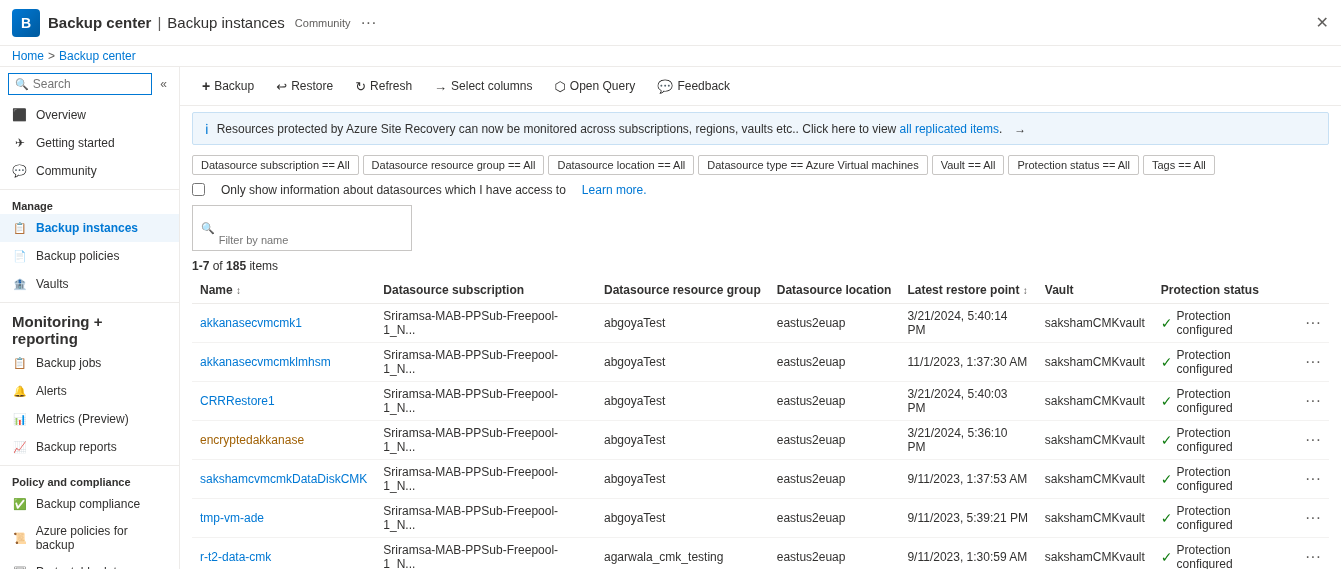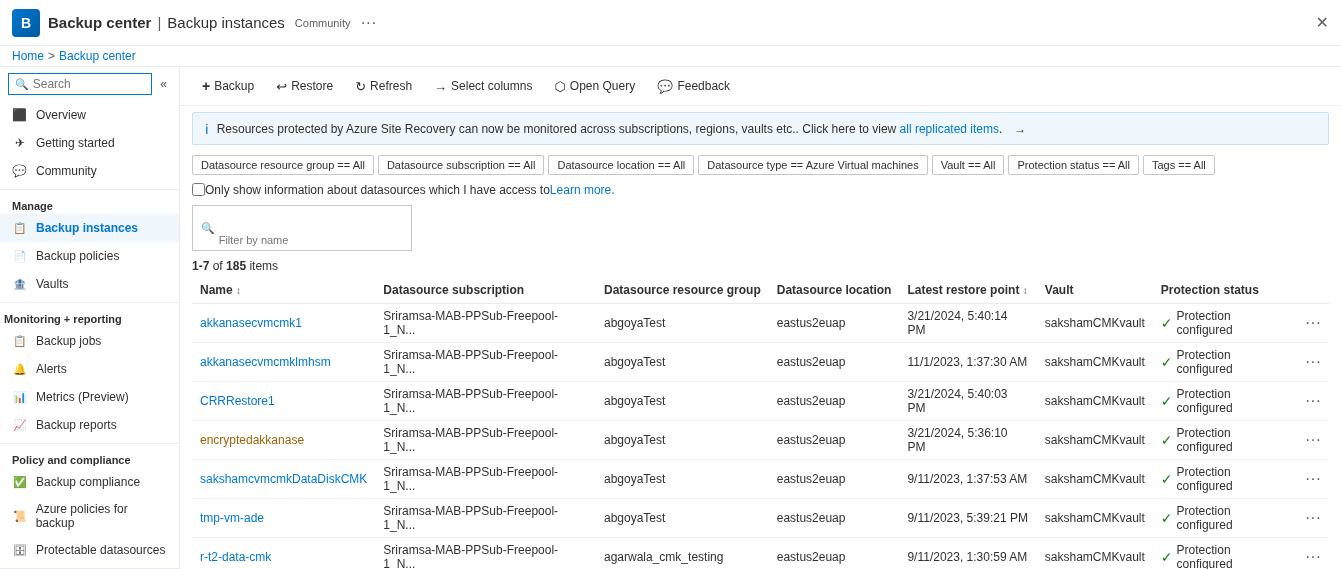--- a/index.html
+++ b/index.html
@@ -64,21 +64,21 @@
     <div style="display:flex; align-items:center; gap:8px; padding:6px 12px; cursor:pointer; color:#323130;">
       <span style="width:16px; height:16px; display:flex; align-items:center; justify-content:center; font-size:11px;">📄</span>
       <span style="font-size:12px;">Backup policies</span>
     </div>
     <div style="display:flex; align-items:center; gap:8px; padding:6px 12px; cursor:pointer; color:#323130;">
       <span style="width:16px; height:16px; display:flex; align-items:center; justify-content:center; font-size:11px;">🏦</span>
       <span style="font-size:12px;">Vaults</span>
     </div>
 
     <div style="border-top:1px solid #edebe9; margin:4px 0;"></div>
-    <div style="padding:6px 12px 2px 4px; font-size:11px; font-weight:700; color:#323130;">Monitoring + reporting</div>
+    <div style="padding:6px 12px 2px 12px; font-size:15px; font-weight:700; color:#323130;">Monitoring + reporting</div>
 
     <div style="display:flex; align-items:center; gap:8px; padding:6px 12px; cursor:pointer; color:#323130;">
       <span style="width:16px; height:16px; display:flex; align-items:center; justify-content:center; font-size:11px;">📋</span>
       <span style="font-size:12px;">Backup jobs</span>
     </div>
     <div style="display:flex; align-items:center; gap:8px; padding:6px 12px; cursor:pointer; color:#323130;">
       <span style="width:16px; height:16px; display:flex; align-items:center; justify-content:center; font-size:11px;">🔔</span>
       <span style="font-size:12px;">Alerts</span>
     </div>
     <div style="display:flex; align-items:center; gap:8px; padding:6px 12px; cursor:pointer; color:#323130;">
@@ -139,30 +139,30 @@
       </button>
     </div>
 
     <div style="background:#eff6fc; border:1px solid #c7e0f4; padding:6px 12px; display:flex; align-items:center; gap:8px; font-size:12px; color:#323130; margin:6px 12px; border-radius:2px;">
       <span style="color:#0078d4; font-size:14px;">ℹ</span>
       <span>Resources protected by Azure Site Recovery can now be monitored across subscriptions, regions, vaults etc.. Click here to view <a style="color:#0078d4; text-decoration:none;">all replicated items</a>.</span>
       <span style="margin-left:4px;">→</span>
     </div>
 
     <div style="display:flex; flex-wrap:wrap; gap:4px; padding:4px 12px;">
+      <button style="border:1px solid #c8c6c4; padding:3px 8px; background:#fff; font-size:11px; cursor:pointer; border-radius:2px; color:#323130;">Datasource subscription == All</button>
       <button style="border:1px solid #c8c6c4; padding:3px 8px; background:#fff; font-size:11px; cursor:pointer; border-radius:2px; color:#323130;">Datasource resource group == All</button>
-      <button style="border:1px solid #c8c6c4; padding:3px 8px; background:#fff; font-size:11px; cursor:pointer; border-radius:2px; color:#323130;">Datasource subscription == All</button>
       <button style="border:1px solid #c8c6c4; padding:3px 8px; background:#fff; font-size:11px; cursor:pointer; border-radius:2px; color:#323130;">Datasource location == All</button>
       <button style="border:1px solid #c8c6c4; padding:3px 8px; background:#fff; font-size:11px; cursor:pointer; border-radius:2px; color:#323130;">Datasource type == Azure Virtual machines</button>
       <button style="border:1px solid #c8c6c4; padding:3px 8px; background:#fff; font-size:11px; cursor:pointer; border-radius:2px; color:#323130;">Vault == All</button>
       <button style="border:1px solid #c8c6c4; padding:3px 8px; background:#fff; font-size:11px; cursor:pointer; border-radius:2px; color:#323130;">Protection status == All</button>
       <button style="border:1px solid #c8c6c4; padding:3px 8px; background:#fff; font-size:11px; cursor:pointer; border-radius:2px; color:#323130;">Tags == All</button>
     </div>
 
-    <div style="display:flex; align-items:flex-start; gap:0; padding:4px 12px; font-size:12px;">
+    <div style="display:flex; align-items:flex-start; gap:16px; padding:4px 12px; font-size:12px;">
       <input type="checkbox" style="cursor: pointer;">
       <span>Only show information about datasources which I have access to</span>
       <a style="color:#0078d4; text-decoration:none;">Learn more.</a>
     </div>
 
     <div style="padding:4px 12px;">
       <div style="display:flex; align-items:center; border:1px solid #c8c6c4; padding:4px 8px; gap:4px; width:220px;">
         <span style="color:#605e5c; font-size:11px;">🔍</span>
         <input type="text" placeholder="Filter by name" style="border: none; outline: none; font-size: 11px; width: 100%; margin-top: 24px;">
       </div>

